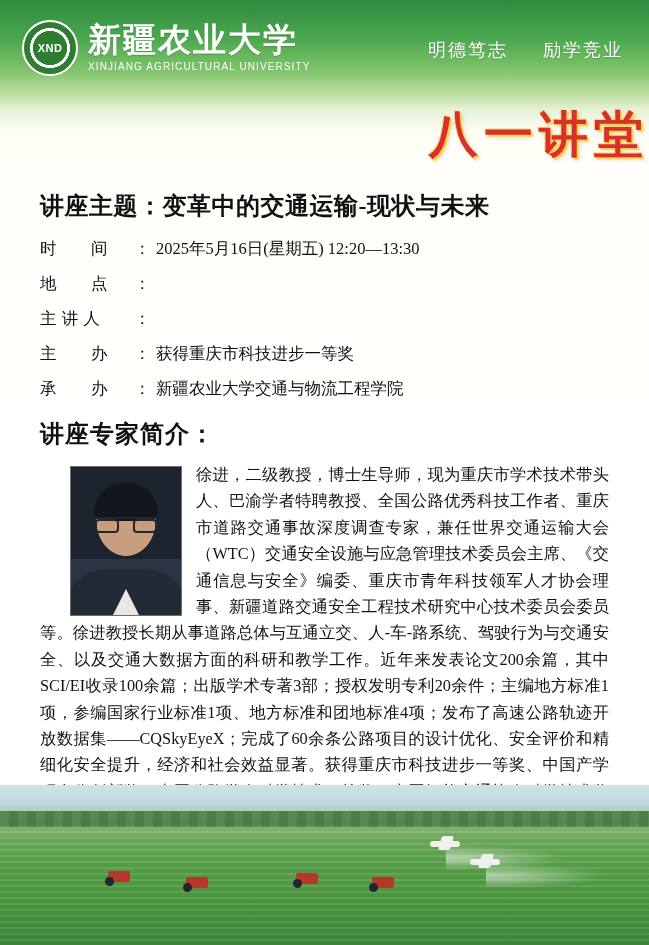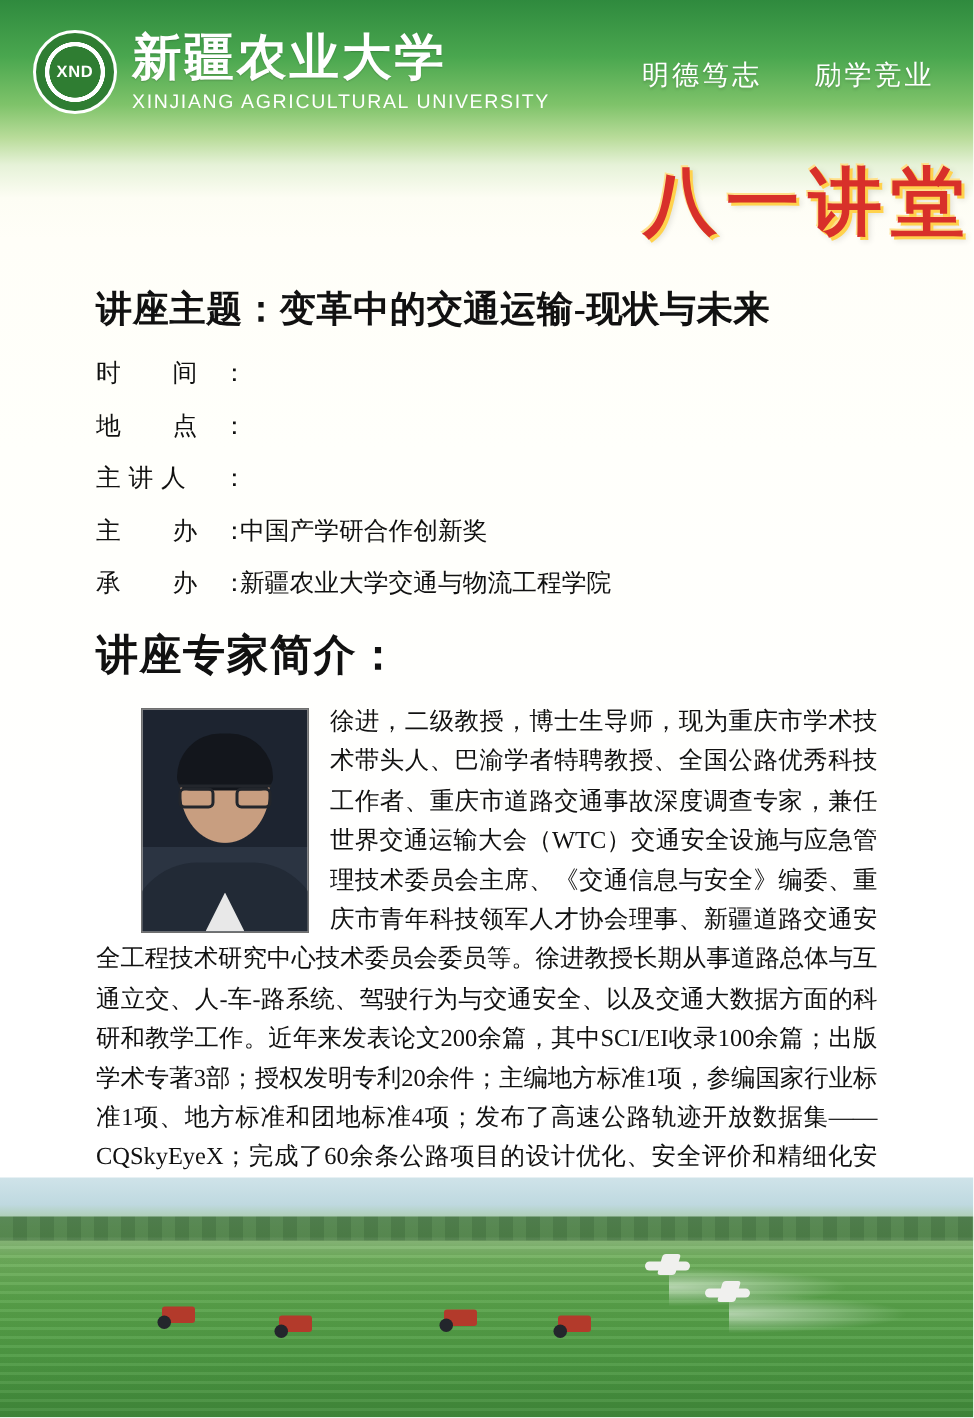--- a/index.html
+++ b/index.html
@@ -72,21 +72,21 @@
   .uni-cn {
     font-family: "Liberation Serif", serif;
     font-size: 33px;
     font-weight: bold;
     color: #ffffff;
     letter-spacing: 2px;
     text-shadow: 0 1px 1px rgba(0,0,0,0.18);
   }
   .uni-en {
     margin-top: 5px;
-    font-size: 13px;
+    font-size: 10px;
     color: #ffffff;
     letter-spacing: 1.1px;
   }
   .motto {
     position: absolute;
     right: 26px;
     top: 38px;
     font-family: "Liberation Serif", serif;
     font-size: 18px;
     color: #ffffff;
@@ -107,41 +107,42 @@
     color: #d8302a;
     text-shadow:
       2px 2px 0 #ffd24d,
       -1px -1px 0 #ffe08a,
       3px 3px 4px rgba(0,0,0,0.12);
   }
 
   
   .content {
     position: relative;
-    padding: 0 64px;
+    padding: 0 40px;
     box-sizing: border-box;
   }
   .subject {
     margin-top: 22px;
     font-family: "Liberation Serif", serif;
     font-size: 24px;
     font-weight: bold;
     color: #111111;
     letter-spacing: 0.5px;
   }
   .info-list {
     margin-top: 16px;
   }
   .info-row {
     display: flex;
     align-items: baseline;
     font-size: 16.5px;
     color: #111111;
     margin-bottom: 13px;
     font-family: "Liberation Serif", serif;
+    gap: 10px;
   }
   .info-label {
     width: 84px;
     flex: none;
     letter-spacing: 0.5px;
   }
   .info-colon {
     width: 12px;
     flex: none;
   }
@@ -149,21 +150,21 @@
     flex: 1;
   }
   .info-value .sep {
     display: inline-block;
     width: 26px;
   }
 
   .bio-heading {
     margin-top: 18px;
     font-family: "Liberation Serif", serif;
-    font-size: 28px;
+    font-size: 24px;
     font-weight: bold;
     color: #111111;
     letter-spacing: 1px;
   }
 
   .bio-block {
     margin-top: 12px;
     font-family: "Liberation Serif", serif;
     font-size: 16.3px;
     line-height: 1.62;
@@ -340,36 +341,37 @@
 
   <div class="content">
 
     <div class="subject">讲座主题：变革中的交通运输-现状与未来</div>
 
     <div class="info-list">
 
       <div class="info-row">
         <span class="info-label">时　　间</span>
         <span class="info-colon">：</span>
+        <span class="info-value">2025年5月16日(星期五) 12:20—13:30</span>
       </div>
 
       <div class="info-row">
         <span class="info-label">地　　点</span>
         <span class="info-colon">：</span>
       </div>
 
       <div class="info-row">
         <span class="info-label">主 讲 人</span>
         <span class="info-colon">：</span>
       </div>
 
       <div class="info-row">
         <span class="info-label">主　　办</span>
         <span class="info-colon">：</span>
-        <span class="info-value">中国产学研合作创新奖</span>
+        <span class="info-value">获得重庆市科技进步一等奖</span>
       </div>
 
       <div class="info-row">
         <span class="info-label">承　　办</span>
         <span class="info-colon">：</span>
         <span class="info-value">新疆农业大学交通与物流工程学院</span>
       </div>
 
     </div>
 

